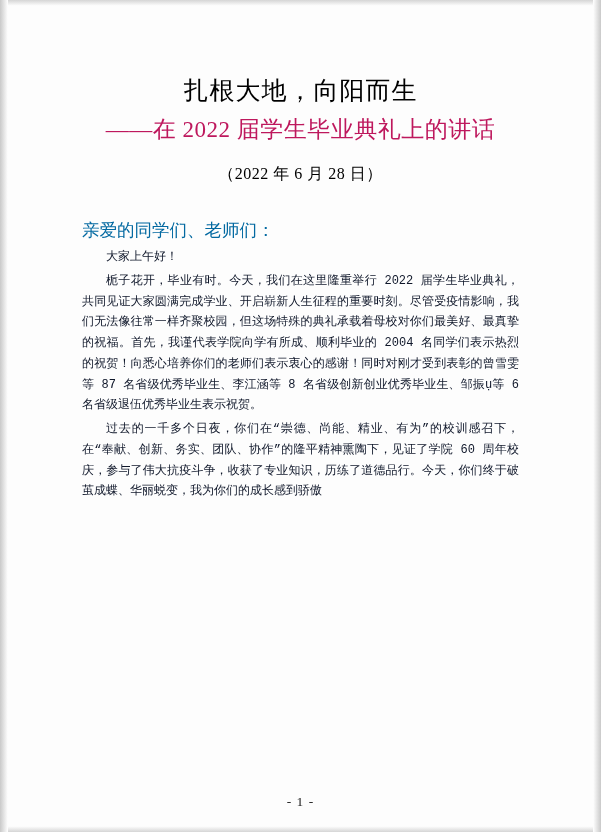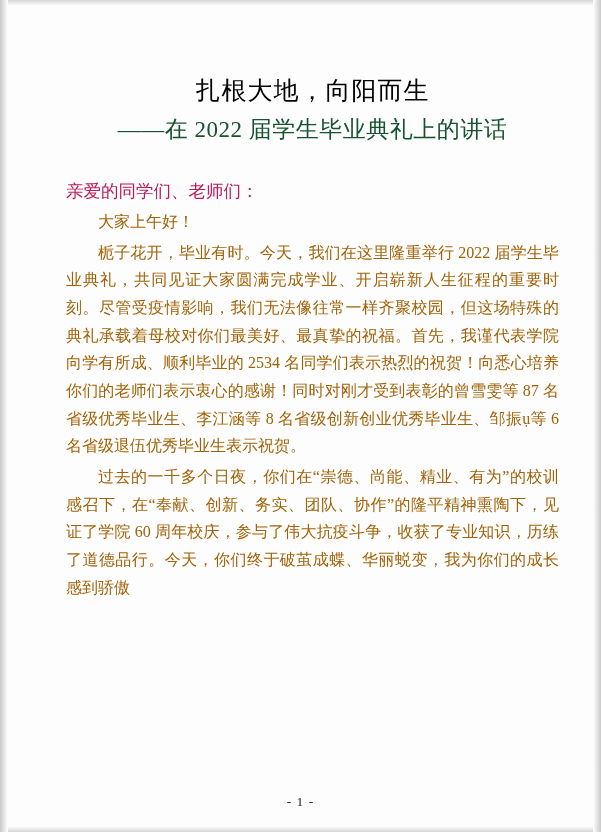--- a/index.html
+++ b/index.html
@@ -45,40 +45,39 @@
     background: linear-gradient(to bottom, #d5d5d5, #ffffff);
   }
   .edge-bottom {
     position: absolute;
     left: 0; bottom: 0;
     width: 601px; height: 6px;
     background: linear-gradient(to top, #d5d5d5, #ffffff);
   }
   .content {
     position: relative;
-    padding: 0 42px;
+    padding: 0 82px;
     z-index: 2;
-    margin-left: 24px;
   }
   .title-block {
     text-align: center;
     margin-top: 74px;
   }
   .doc-title {
     font-size: 25px;
     letter-spacing: 1px;
     color: #000;
     line-height: 1.35;
     font-weight: normal;
     margin: 0;
   }
   .doc-subtitle {
     font-size: 23px;
     letter-spacing: 0.5px;
-    color: #14532d;
+    color: #be185d;
     line-height: 1.4;
     margin: 6px 0 0 0;
     font-weight: normal;
   }
   .doc-author {
     font-size: 15px;
     color: #000;
     margin-top: 20px;
     letter-spacing: 1px;
   }
@@ -87,31 +86,32 @@
     color: #000;
     margin-top: 18px;
     letter-spacing: 0.5px;
   }
   .body-block {
     margin-top: 30px;
   }
   .salutation {
     font-size: 17.5px;
     line-height: 1.72;
-    color: #be185d;
+    color: #0369a1;
     margin: 0 0 2px 0;
   }
   .para {
-    font-size: 16px;
+    font-size: 12px;
     line-height: 1.73;
-    color: #a16207;
+    color: #0f172a;
     margin: 0;
     text-align: justify;
     text-justify: inter-ideograph;
     text-indent: 2em;
+    font-family: Liberation Mono, monospace;
   }
   .para + .para {
     margin-top: 3px;
   }
   .page-number {
     position: absolute;
     left: 0;
     right: 0;
     bottom: 22px;
     text-align: center;
@@ -128,25 +128,26 @@
   <div class="edge-top"></div>
   <div class="edge-bottom"></div>
   <div class="edge-left"></div>
   <div class="edge-right"></div>
 
   <div class="content">
 
     <div class="title-block">
       <h1 class="doc-title">扎根大地，向阳而生</h1>
       <div class="doc-subtitle">——在 2022 届学生毕业典礼上的讲话</div>
+      <div class="doc-date">（2022 年 6 月 28 日）</div>
     </div>
 
     <div class="body-block">
       <p class="salutation">亲爱的同学们、老师们：</p>
       <p class="para">大家上午好！</p>
-      <p class="para">栀子花开，毕业有时。今天，我们在这里隆重举行 2022 届学生毕业典礼，共同见证大家圆满完成学业、开启崭新人生征程的重要时刻。尽管受疫情影响，我们无法像往常一样齐聚校园，但这场特殊的典礼承载着母校对你们最美好、最真挚的祝福。首先，我谨代表学院向学有所成、顺利毕业的 2534 名同学们表示热烈的祝贺！向悉心培养你们的老师们表示衷心的感谢！同时对刚才受到表彰的曾雪雯等 87 名省级优秀毕业生、李江涵等 8 名省级创新创业优秀毕业生、邹振ụ等 6 名省级退伍优秀毕业生表示祝贺。</p>
+      <p class="para">栀子花开，毕业有时。今天，我们在这里隆重举行 2022 届学生毕业典礼，共同见证大家圆满完成学业、开启崭新人生征程的重要时刻。尽管受疫情影响，我们无法像往常一样齐聚校园，但这场特殊的典礼承载着母校对你们最美好、最真挚的祝福。首先，我谨代表学院向学有所成、顺利毕业的 2004 名同学们表示热烈的祝贺！向悉心培养你们的老师们表示衷心的感谢！同时对刚才受到表彰的曾雪雯等 87 名省级优秀毕业生、李江涵等 8 名省级创新创业优秀毕业生、邹振ụ等 6 名省级退伍优秀毕业生表示祝贺。</p>
       <p class="para">过去的一千多个日夜，你们在“崇德、尚能、精业、有为”的校训感召下，在“奉献、创新、务实、团队、协作”的隆平精神熏陶下，见证了学院 60 周年校庆，参与了伟大抗疫斗争，收获了专业知识，历练了道德品行。今天，你们终于破茧成蝶、华丽蜕变，我为你们的成长感到骄傲</p>
     </div>
 
   </div>
 
   <div class="page-number">- 1 -</div>
 </div>
 
 </body></html>

